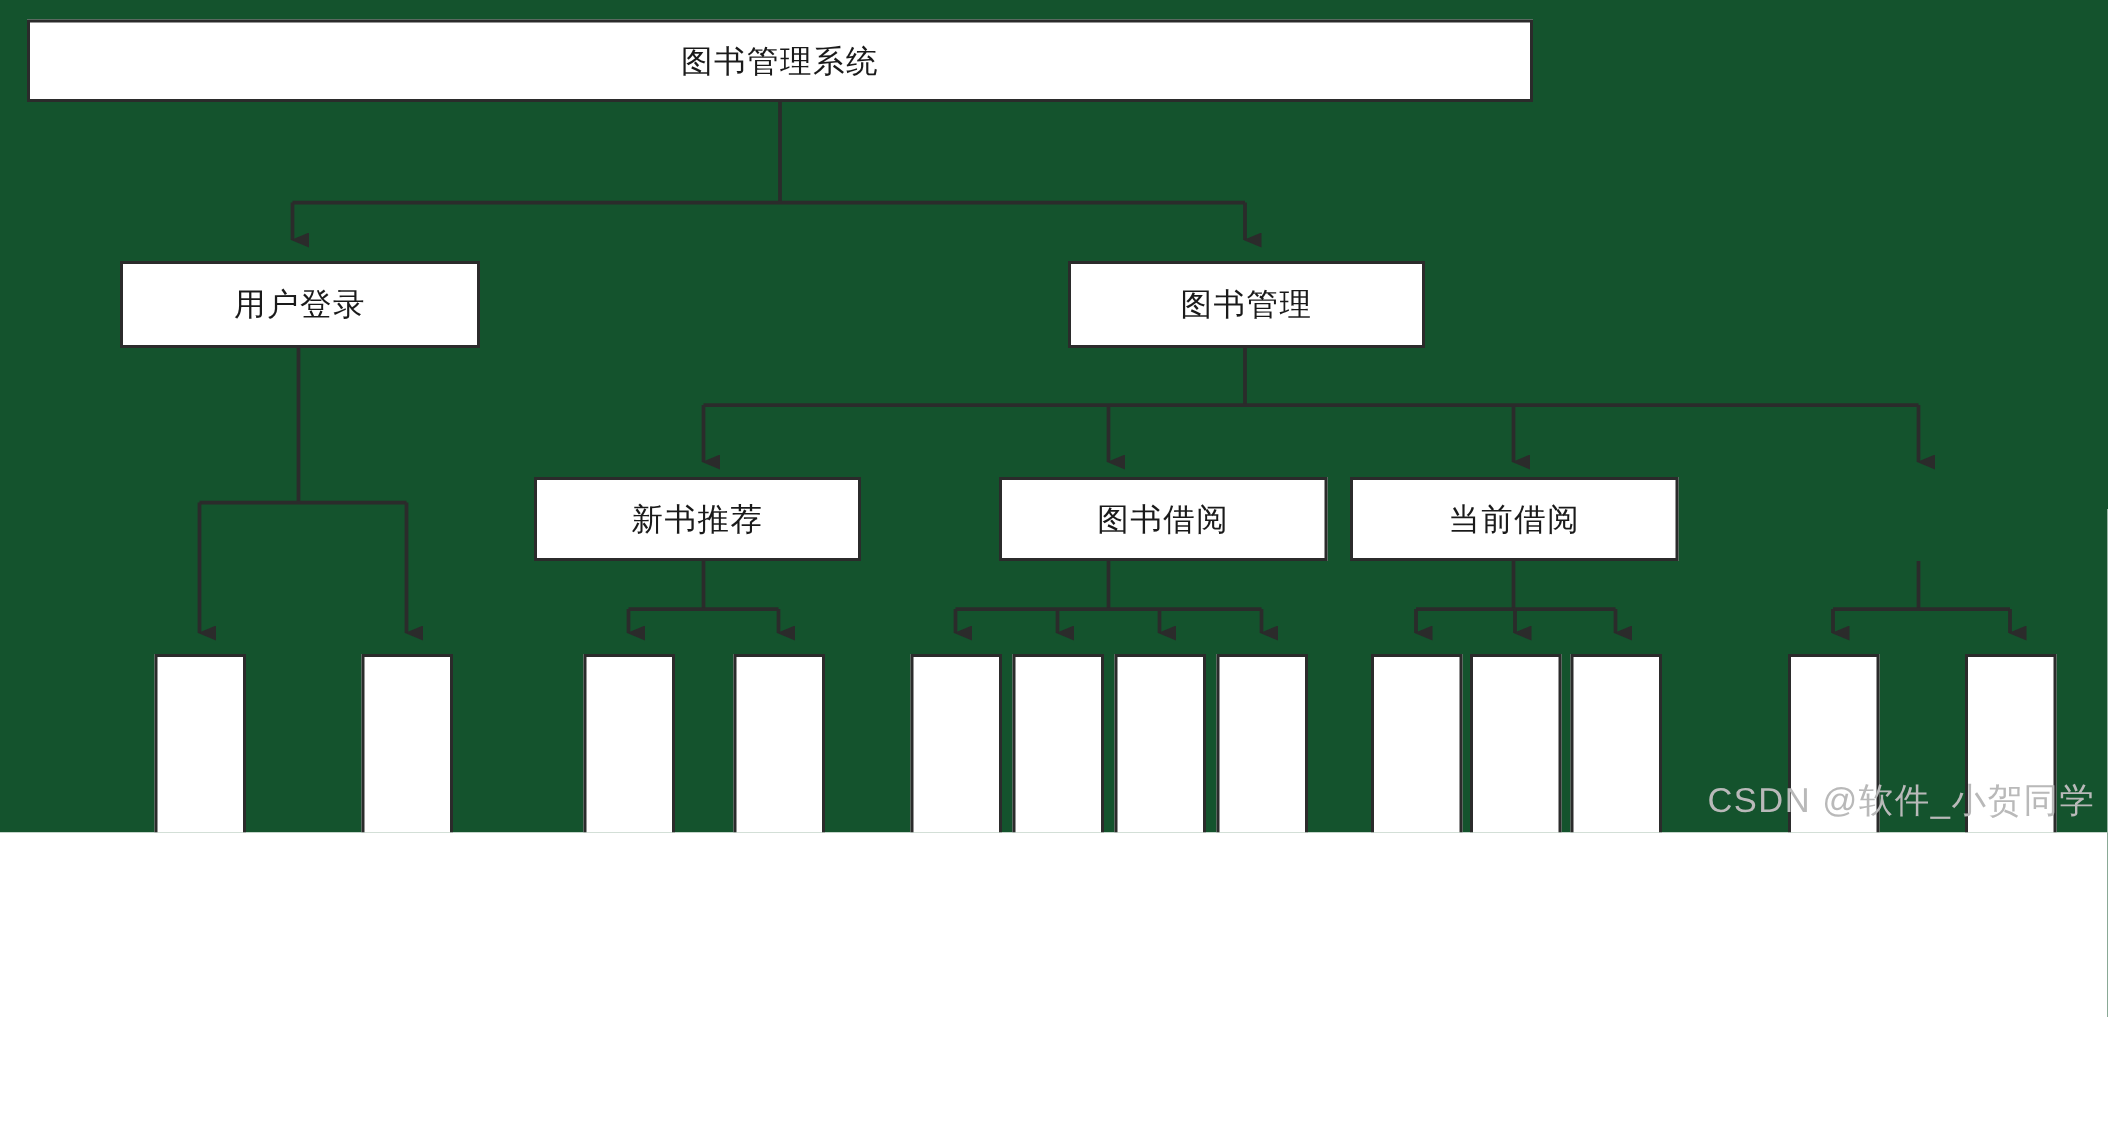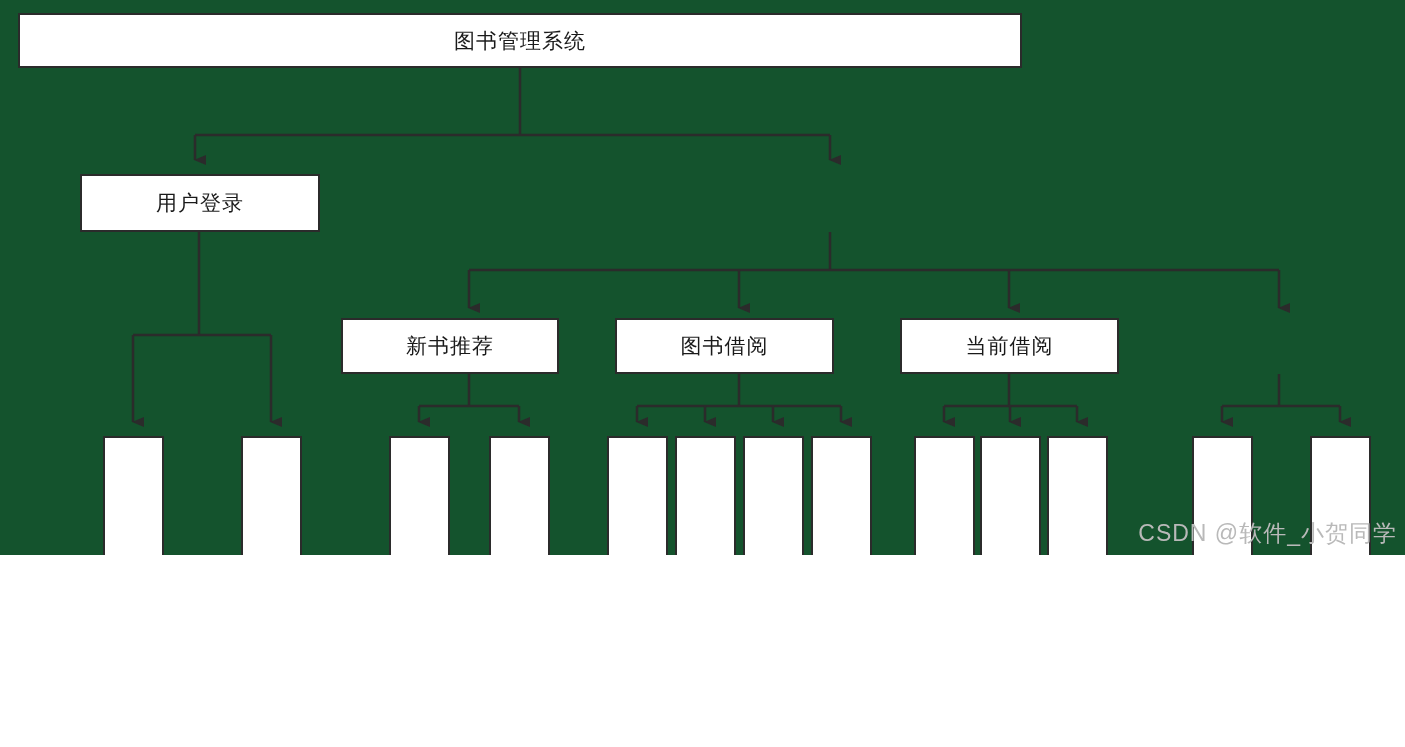--- a/index.html
+++ b/index.html
@@ -68,25 +68,28 @@
     </g>
   </svg>
 
   <div class="node h root" style="left:18px;top:13px;width:1004px;height:55px;">
     <span>图书管理系统</span>
   </div>
 
   <div class="node h" style="left:80px;top:174px;width:240px;height:58px;">
     <span>用户登录</span>
   </div>
+  <div class="node h" style="left:712px;top:174px;width:238px;height:58px;">
+    <span>图书管理</span>
+  </div>
 
-  <div class="node h" style="left:341px;top:318px;width:218px;height:56px;">
+  <div class="node h" style="left:356px;top:318px;width:218px;height:56px;">
     <span>新书推荐</span>
   </div>
-  <div class="node h" style="left:615px;top:318px;width:219px;height:56px;">
+  <div class="node h" style="left:666px;top:318px;width:219px;height:56px;">
     <span>图书借阅</span>
   </div>
   <div class="node h" style="left:900px;top:318px;width:219px;height:56px;align-items:center;">
     <span>当前借阅</span>
   </div>
 
   <div class="node v mid" style="left:103px;top:436px;width:61px;height:298px;">
     <span>用户登录</span>
   </div>
   <div class="node v mid" style="left:241px;top:436px;width:61px;height:298px;">

